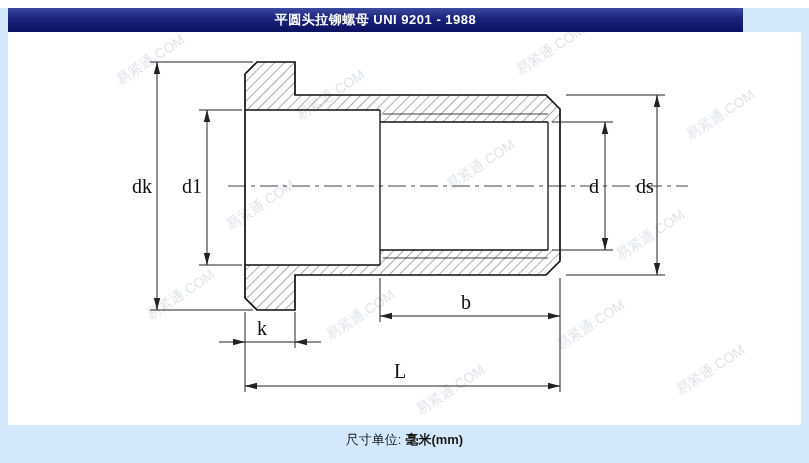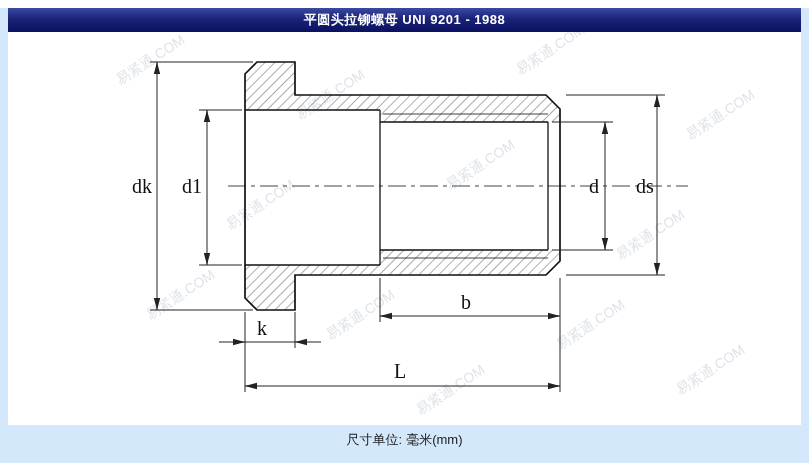--- a/index.html
+++ b/index.html
@@ -1,26 +1,26 @@
 <!DOCTYPE html>
 <html><head>
 <meta charset="utf-8">
 <style>
   html,body{margin:0;padding:0;background:#fff;}
   .page{position:relative;width:809px;height:463px;background:#ffffff;overflow:hidden;
         font-family:"Liberation Sans",sans-serif;}
   .frame{position:absolute;left:0;top:8px;width:809px;height:455px;background:#d3e8fa;}
-  .titlebar{position:absolute;left:8px;top:8px;width:793px;height:24px;
+  .titlebar{position:absolute;left:8px;top:8px;width:735px;height:24px;
         background:linear-gradient(180deg,#3a4aa0 0%,#1a2379 45%,#0b1160 100%);
         display:flex;align-items:center;justify-content:center;}
   .titlebar span{color:#ffffff;font-size:13px;font-weight:bold;letter-spacing:.5px;}
   .panel{position:absolute;left:8px;top:32px;width:793px;height:393px;background:#ffffff;}
   .footer{position:absolute;left:0;top:431px;width:809px;text-align:center;
         font-size:13px;color:#1a1a1a;}
-  .footer .bold{font-weight:normal;margin-left:4px;}
+  .footer .bold{font-weight:bold;margin-left:4px;}
   svg{display:block;}
   .ol{fill:none;stroke:#111;stroke-width:1.7;stroke-linejoin:miter;}
   .inl{stroke:#111;stroke-width:1.3;fill:none;}
   .thin{stroke:#111;stroke-width:0.8;fill:none;}
   .cl{stroke:#444;stroke-width:1;stroke-dasharray:18 5 4 5;fill:none;}
   .dl{stroke:#222;stroke-width:1;fill:none;}
   text.dim{font-family:"Liberation Serif",serif;font-size:20px;fill:#111;}
   text.wm{font-family:"Liberation Sans",sans-serif;font-size:14px;fill:#8a9bb0;opacity:0.28;}
 </style>
 </head>

